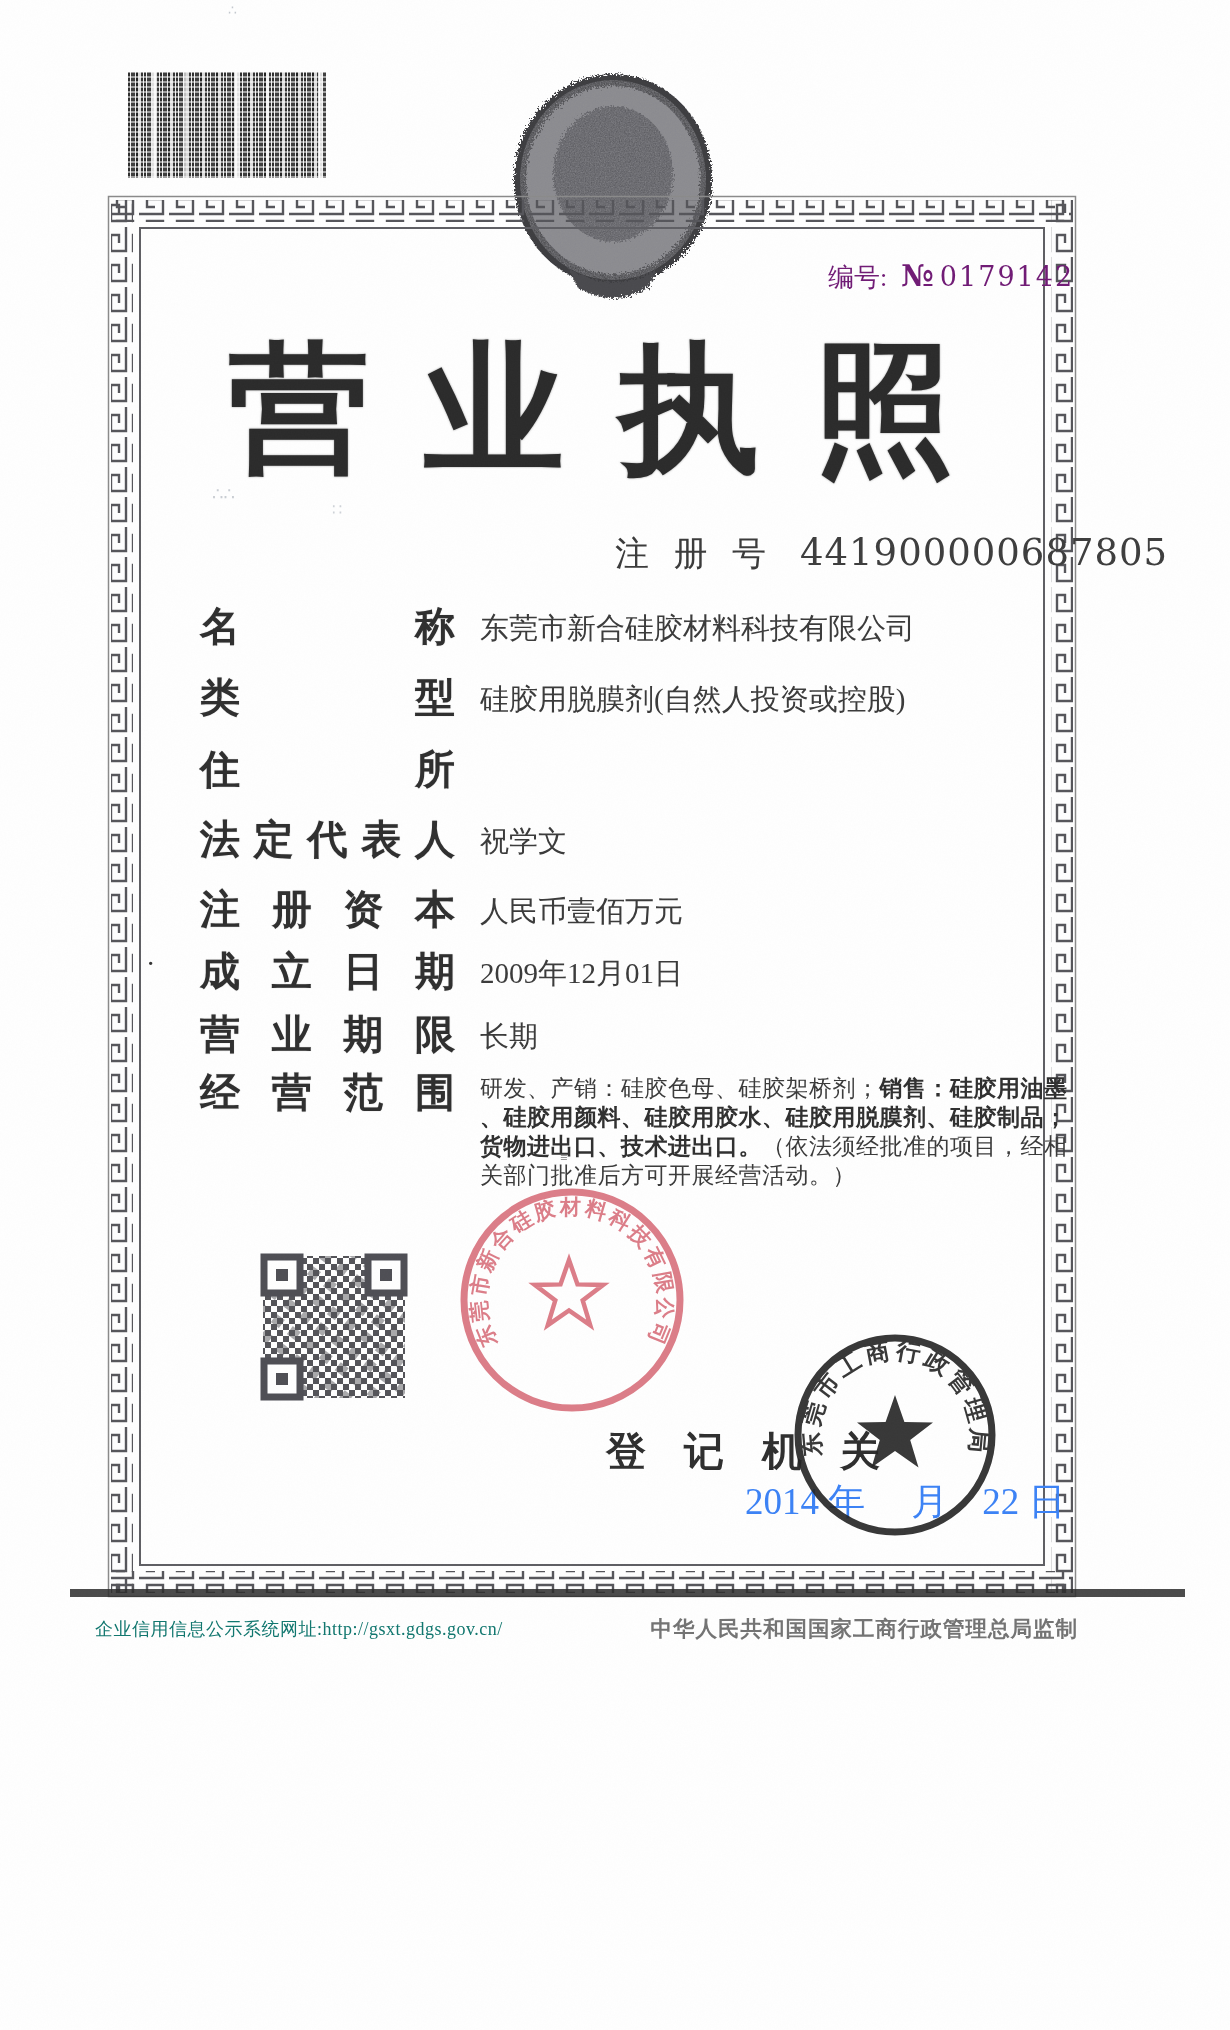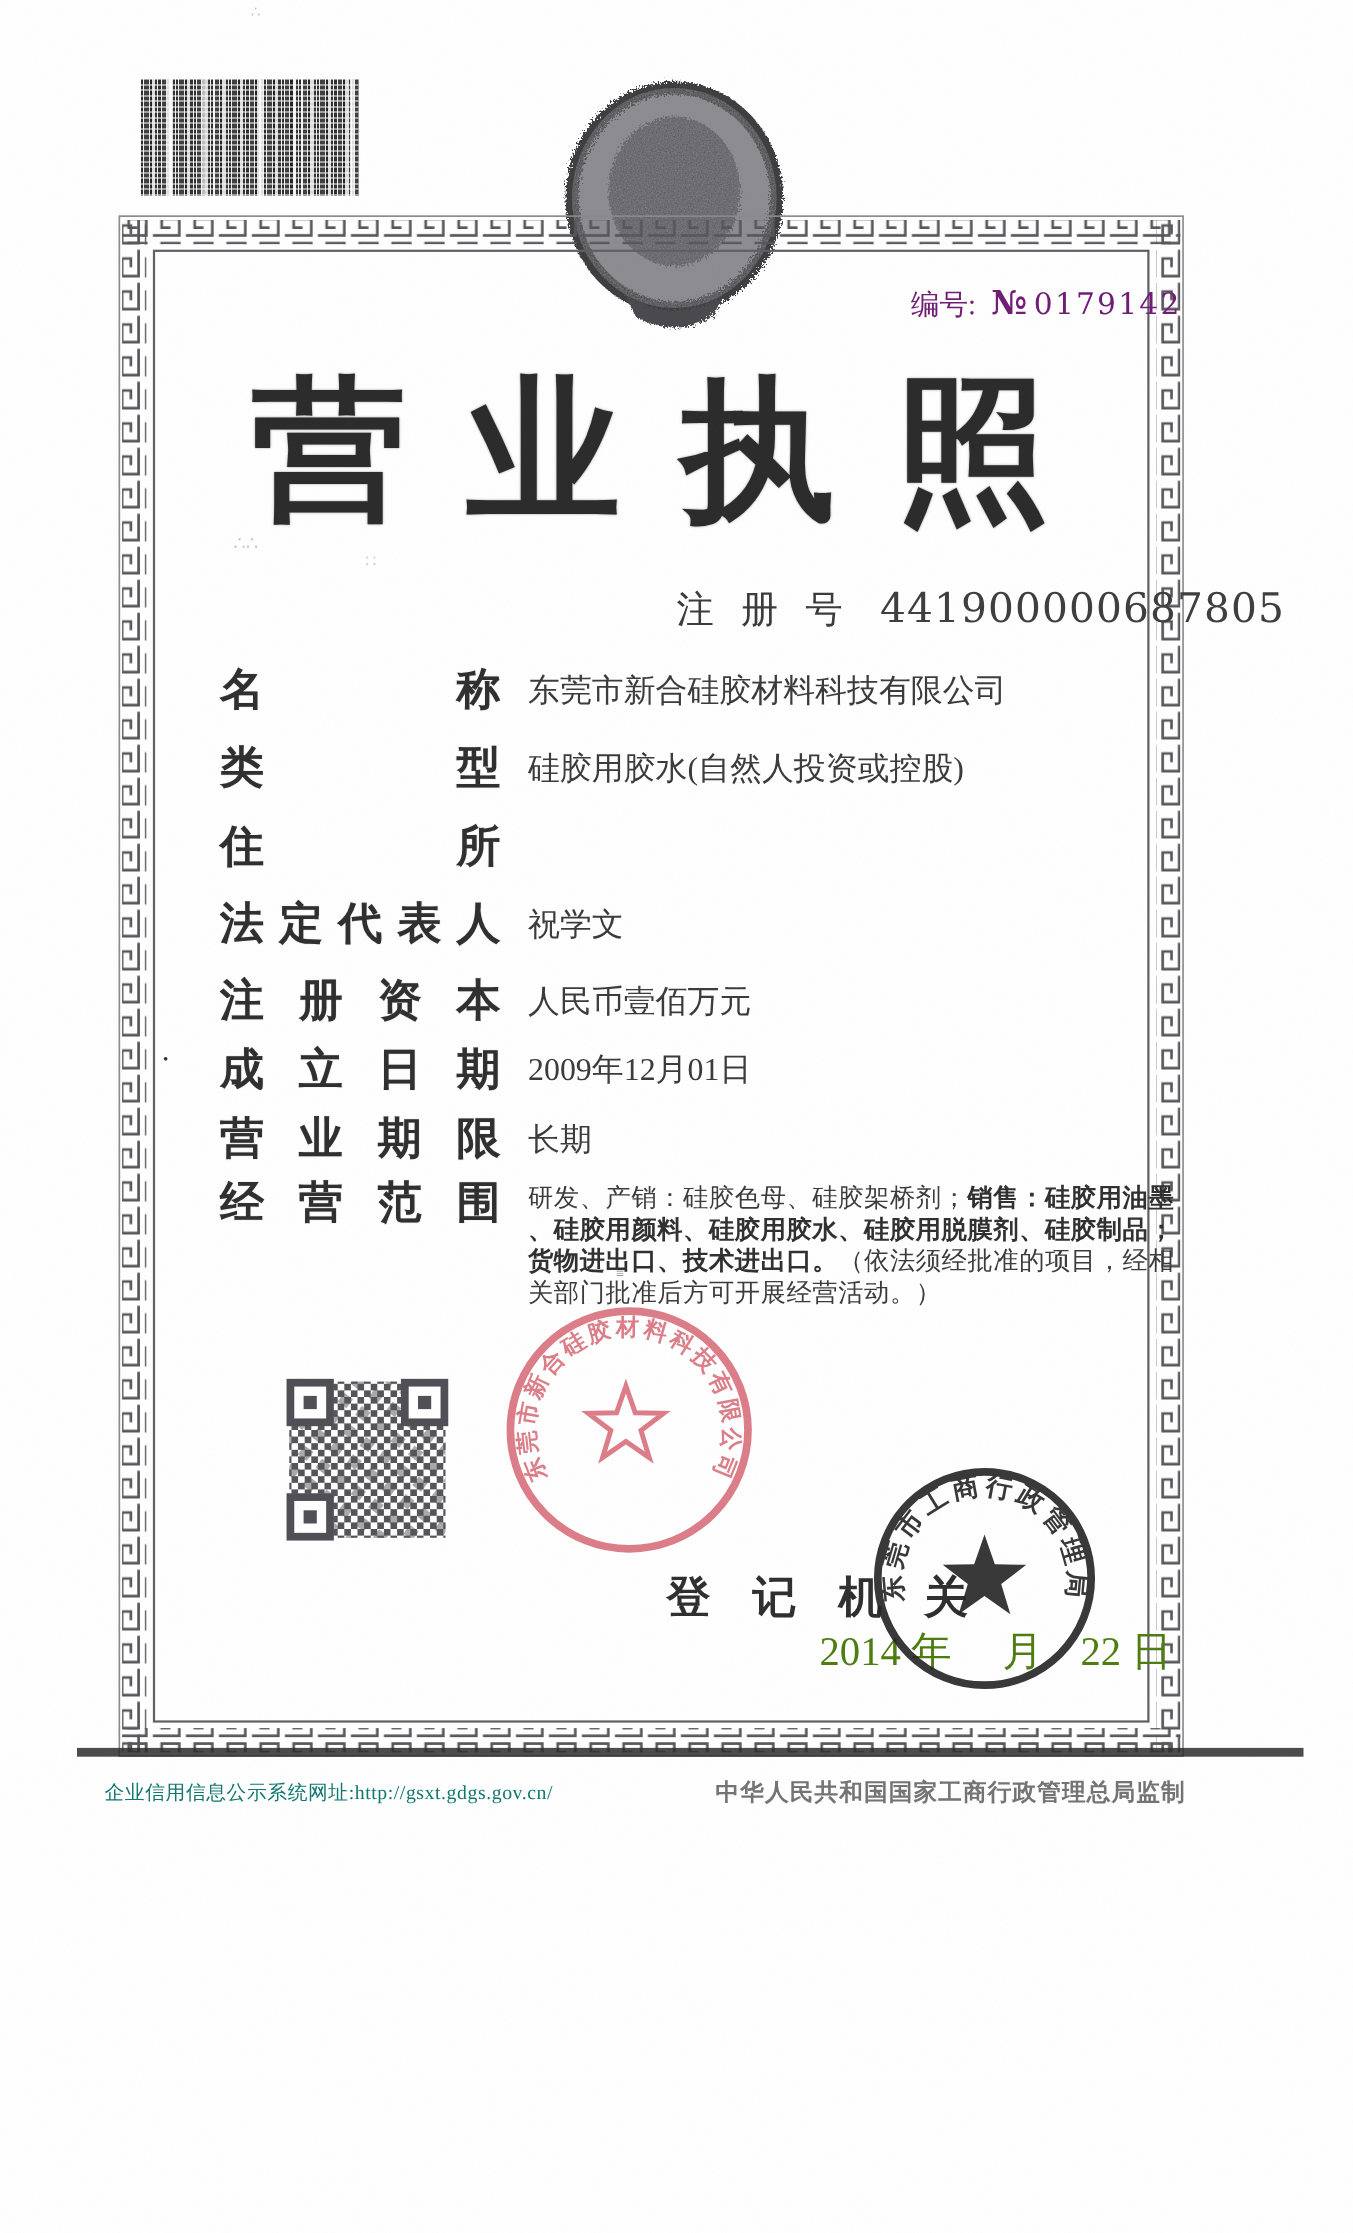--- a/index.html
+++ b/index.html
@@ -40,21 +40,21 @@
        font-size:40px;font-weight:700;line-height:46px;color:#2e2e2e;flex:none;
        text-shadow:0 0 1px rgba(46,46,46,.4);}
   .row .value{margin-left:25px;font-size:29px;line-height:34px;color:#3a3a3a;
        padding-top:7px;white-space:nowrap;}
   .row .value.scope{width:588px;white-space:normal;font-size:23px;line-height:29px;
        letter-spacing:.5px;padding-top:4px;overflow-wrap:anywhere;line-break:anywhere;}
   .scope .seg-b{font-weight:700;color:#2f2f2f;}
 
   
   .registrar{left:606px;top:1424px;font-size:40px;font-weight:600;letter-spacing:14px;color:#2e2e2e;white-space:nowrap;}
-  .dateline{left:745px;top:1477px;font-size:37px;color:#4d7c0f;white-space:nowrap;text-align:center;}
+  .dateline{left:745px;top:1477px;font-size:37px;color:#3b82f6;white-space:nowrap;text-align:center;}
   .dateline .gap1{display:inline-block;width:46px;}
   .dateline .gap2{display:inline-block;width:34px;}
 
   
   .footer-left{left:95px;top:1617px;font-size:18px;color:#0f766e;letter-spacing:.5px;}
   .footer-right{right:152px;top:1614px;font-size:21.5px;font-weight:600;color:#737373;letter-spacing:1px;}
 
   .bottom-strip{left:70px;top:1589px;width:1115px;height:8px;background:#2b2b2b;opacity:.85;filter:blur(.4px);}
 
   
@@ -122,21 +122,21 @@
         <span>名</span>
         <span>称</span>
       </div>
       <div class="value">东莞市新合硅胶材料科技有限公司</div>
     </div>
     <div class="row" style="top: 675px;">
       <div class="labelbox">
         <span>类</span>
         <span>型</span>
       </div>
-      <div class="value">硅胶用胶水(自然人投资或控股)</div>
+      <div class="value">硅胶用脱膜剂(自然人投资或控股)</div>
     </div>
     <div class="row" style="top: 747px;">
       <div class="labelbox">
         <span>住</span>
         <span>所</span>
       </div>
     </div>
     <div class="row" style="top: 817px;">
       <div class="labelbox">
         <span>法</span>

